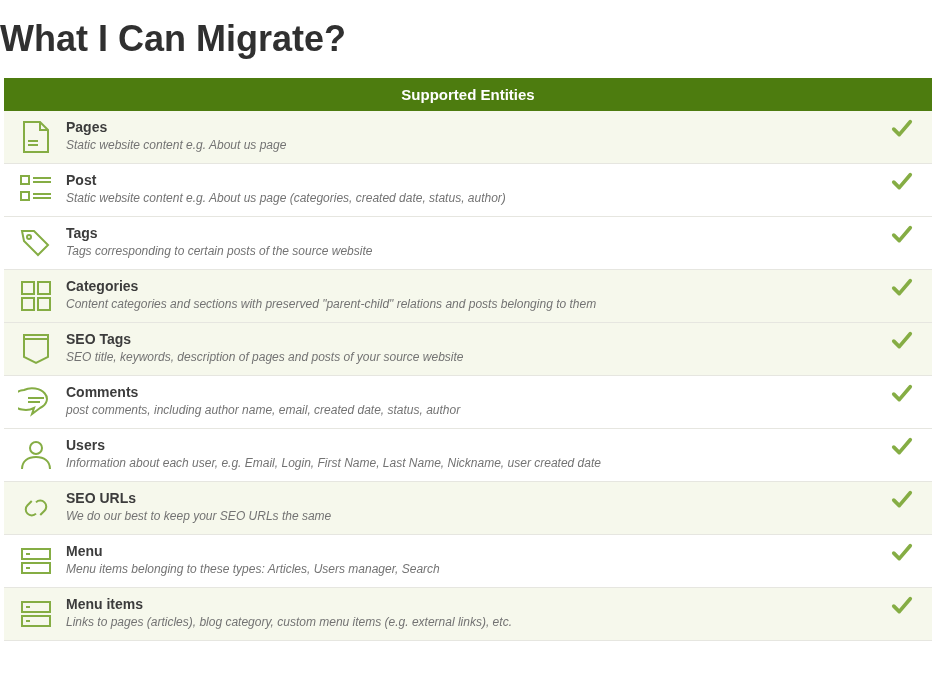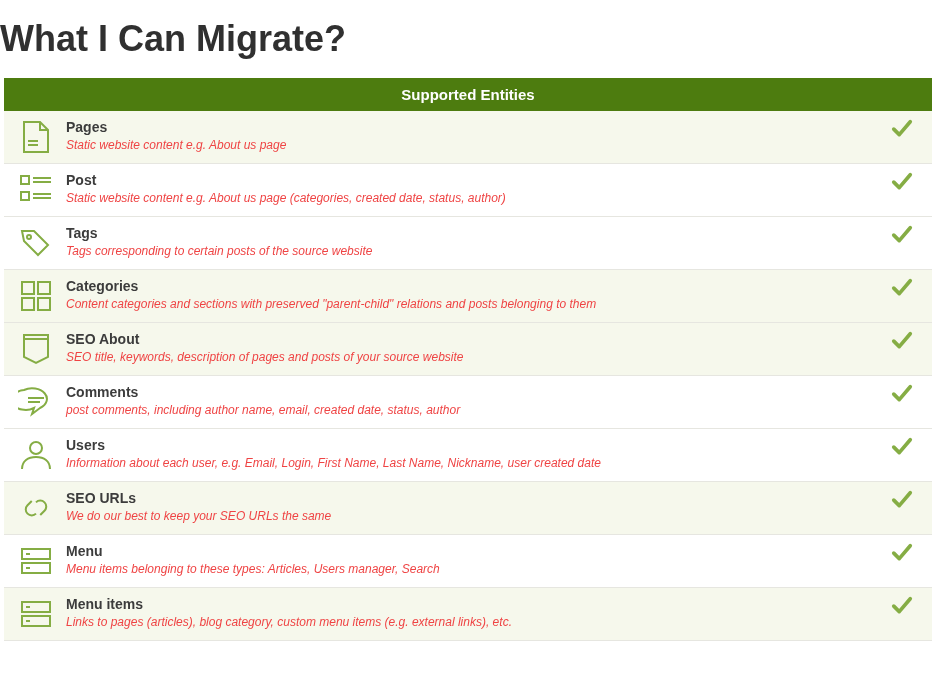--- a/index.html
+++ b/index.html
@@ -51,21 +51,21 @@
     line-height: 1.25;
   }
   .title {
     font-size: 14px;
     font-weight: 700;
     color: #3c3c3c;
   }
   .desc {
     font-size: 12px;
     font-style: italic;
-    color: #ef4444;
+    color: #737373;
     margin-top: 1px;
   }
   .check-cell {
     width: 36px;
     min-width: 36px;
     display: flex;
     align-items: center;
     justify-content: center;
   }
 </style>
@@ -199,21 +199,21 @@
         </div>
     </div>
 
     <div class="row alt">
       <div class="icon-cell">
           <svg width="36" height="36" viewBox="0 0 36 36">
             <use href="#ico-seotags"></use>
           </svg>
         </div>
       <div class="text-cell">
-        <div class="title">SEO About</div>
+        <div class="title">SEO Tags</div>
         <div class="desc">SEO title, keywords, description of pages and posts of your source website</div>
       </div>
       <div class="check-cell">
           <svg width="22" height="22" viewBox="0 0 24 24">
             <use href="#ico-check"></use>
           </svg>
         </div>
     </div>
 
     <div class="row">

